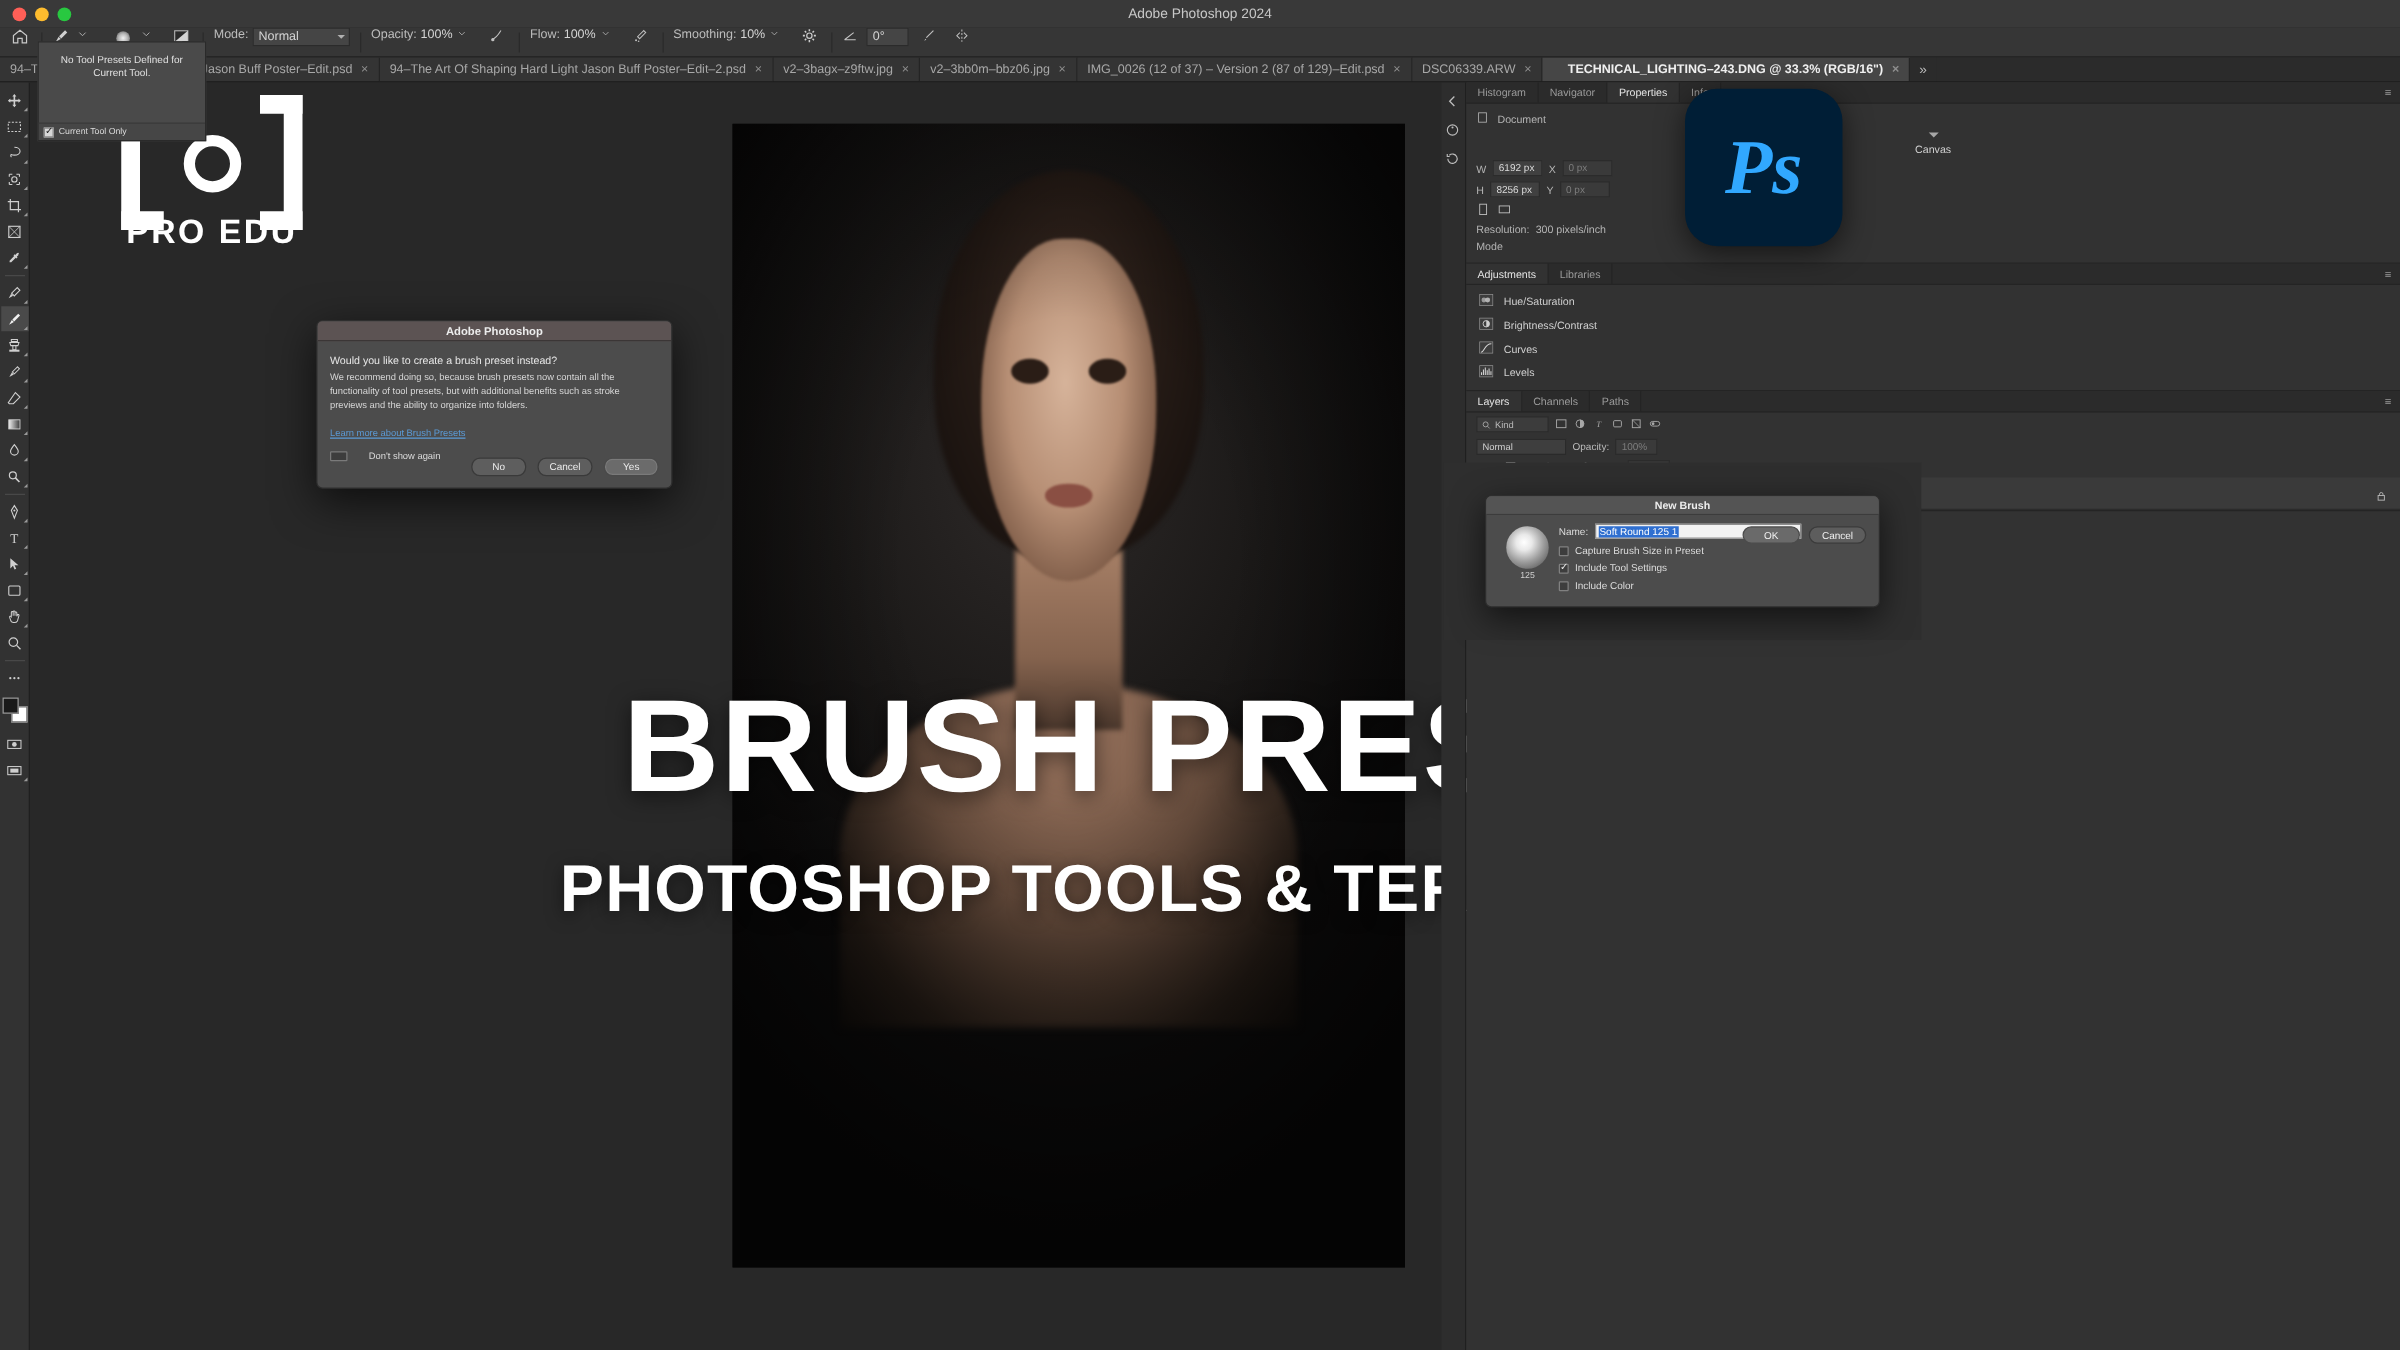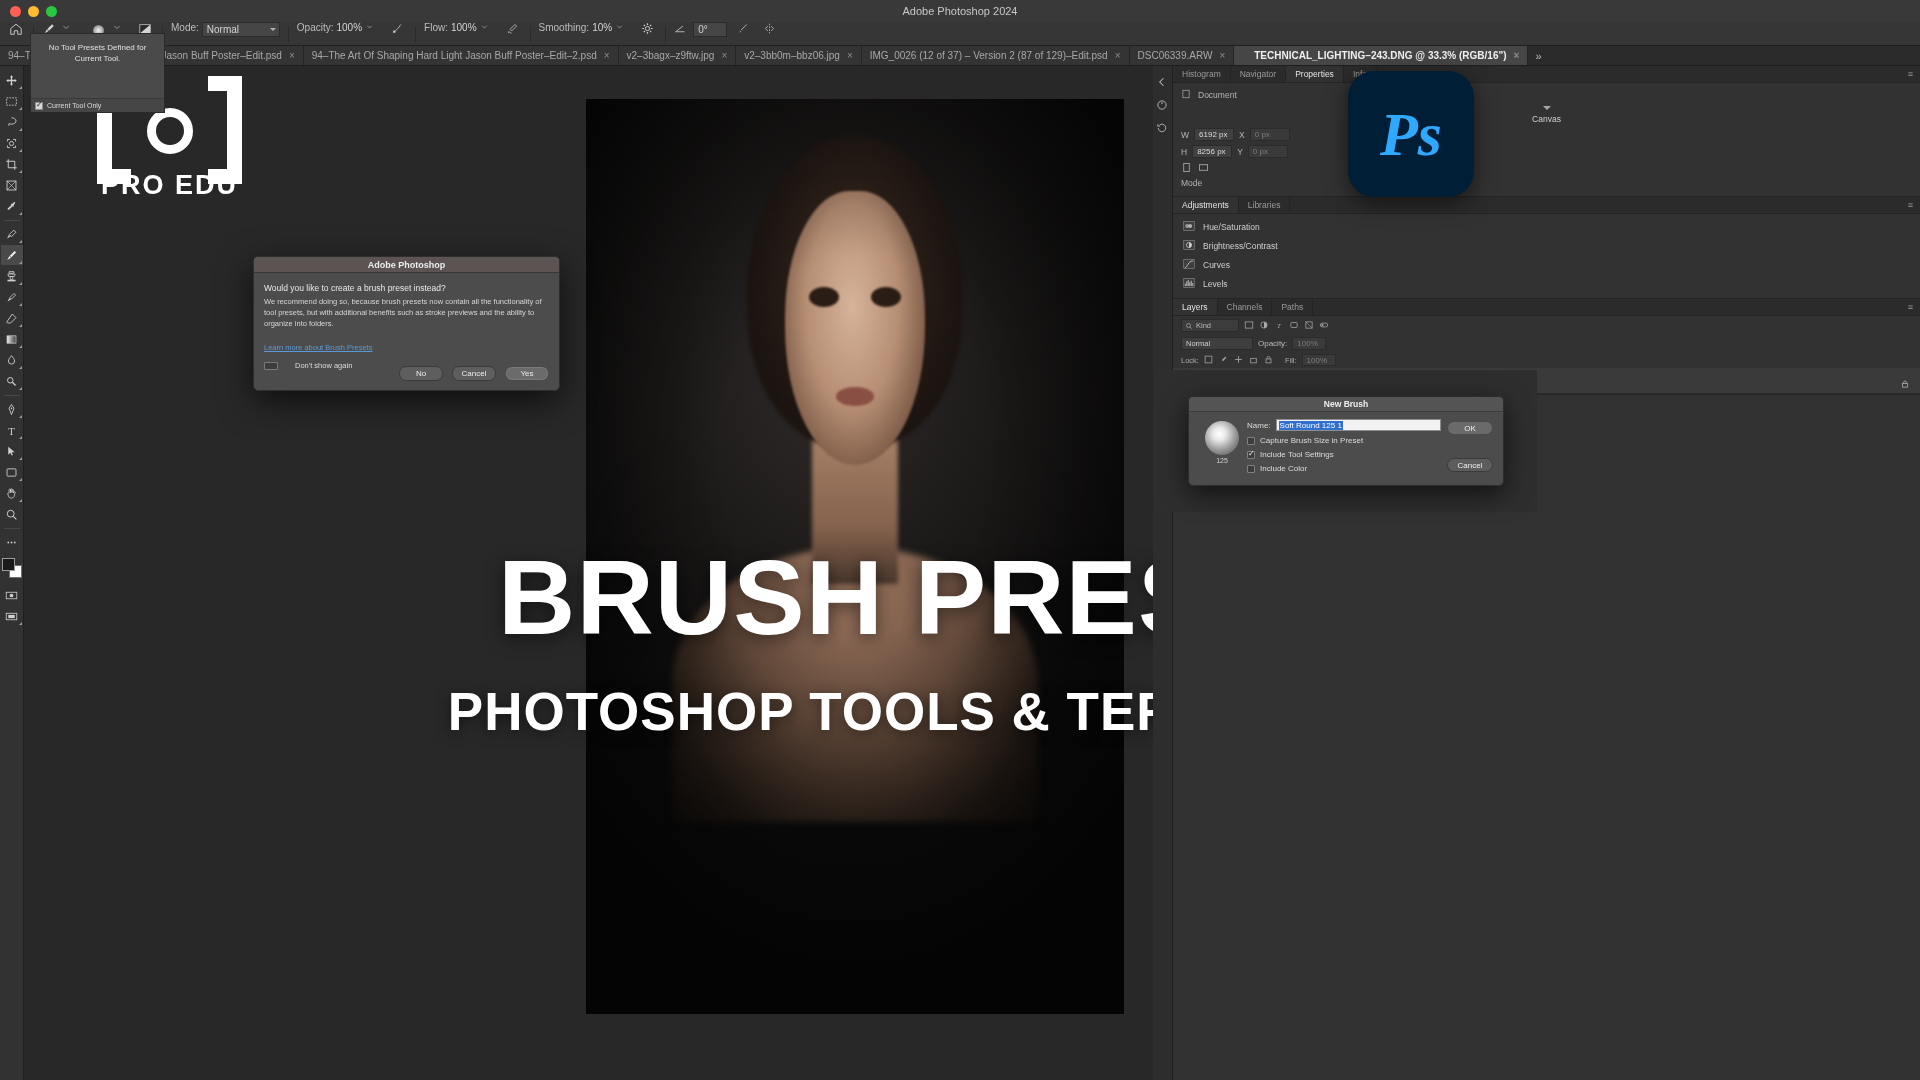--- a/index.html
+++ b/index.html
@@ -183,21 +183,21 @@
   .tp-foot span { font-size:7px; color:#dcdcdc; }
   .tp-side {
     position:absolute; left:146px; top:33px; width:15px; height:34px;
     background:#4a4a4a; border:1px solid #2a2a2a;
     display:flex; flex-direction:column; align-items:center; gap:3px; padding-top:3px;
   }
   .tp-side i { width:9px; height:9px; display:block; }
 
   
   .modal {
-    position:absolute; left:253px; top:256px; width:307px; height:135px;
+    position:absolute; left:253px; top:256px; width:285px; height:135px;
     background:#4c4c4c; border:1px solid #2e2e2e; border-radius:5px;
     box-shadow:0 10px 34px rgba(0,0,0,.65); z-index:60; overflow:hidden;
   }
   .modal-head {
     height:16px; background:#5c5353; display:flex; align-items:center; justify-content:center;
     border-bottom:1px solid #3b3636;
   }
   .modal-head span { font-size:9px; color:#ececec; font-weight:bold; }
   .modal-body { padding:10px 10px 0 10px; }
   .m-q { font-size:8.5px; color:#e8e8e8; margin-bottom:3px; }
@@ -319,21 +319,21 @@
   .nb-row .lbl { font-size:8px; color:#dcdcdc; white-space:nowrap; }
   .nb-input {
     flex:1; height:12px; background:#f2f2f2; border:1px solid #8e8e8e;
     font-size:8px; color:#111; display:flex; align-items:center; padding:0 2px;
   }
   .nb-input .selected { background:#2f6fd0; color:#fff; padding:0 1px; }
   .nb-cb { width:8px; height:8px; background:#3d3d3d; border:1px solid #808080;
     border-radius:1px; position:relative; flex:0 0 auto; }
   .nb-cb.on { background:#3d3d3d; }
   .nb-cb.on:after { content:"✓"; position:absolute; left:0; top:-3px; font-size:8px; color:#e9e9e9; }
-  .nb-btns { position:absolute; right:10px; top:24px; display:flex; flex-direction:column; gap:23px; }
+  .nb-btns { position:absolute; right:10px; top:24px; display:flex; flex-direction:row; gap:7px; }
   .nb-btn {
     width:46px; height:14px; border-radius:7px; background:#5d5d5d;
     border:1px solid #3b3b3b; color:#f0f0f0; font-size:8px;
     display:flex; align-items:center; justify-content:center;
   }
   .nb-btn.ok { background:#6a6a6a; border-color:#4b4b4b; }
 
   
   .tr-actions { position:absolute; right:8px; top:22px; height:24px; display:flex; align-items:center; gap:9px; }
   .share-btn {
@@ -853,20 +853,24 @@
           <span class="mini-ico">
             <svg viewBox="0 0 16 16" width="11" height="11">
                 <rect x="4" y="2" width="8" height="12" fill="none" stroke="#b8b8b8" stroke-width="1.1"></rect>
               </svg>
           </span>
           <span class="mini-ico">
             <svg viewBox="0 0 16 16" width="11" height="11">
                 <rect x="2" y="4" width="12" height="8" fill="none" stroke="#b8b8b8" stroke-width="1.1"></rect>
               </svg>
           </span>
+        </div>
+        <div class="prop-row">
+          <span class="lbl">Resolution:</span>
+          <span class="lbl">300 pixels/inch</span>
         </div>
         <div class="prop-row">
           <span class="lbl">Mode</span>
         </div>
       </div>
     </div>
 
     <div class="pgroup">
       <div class="ptabs">
         <div class="ptab active">Adjustments</div>

